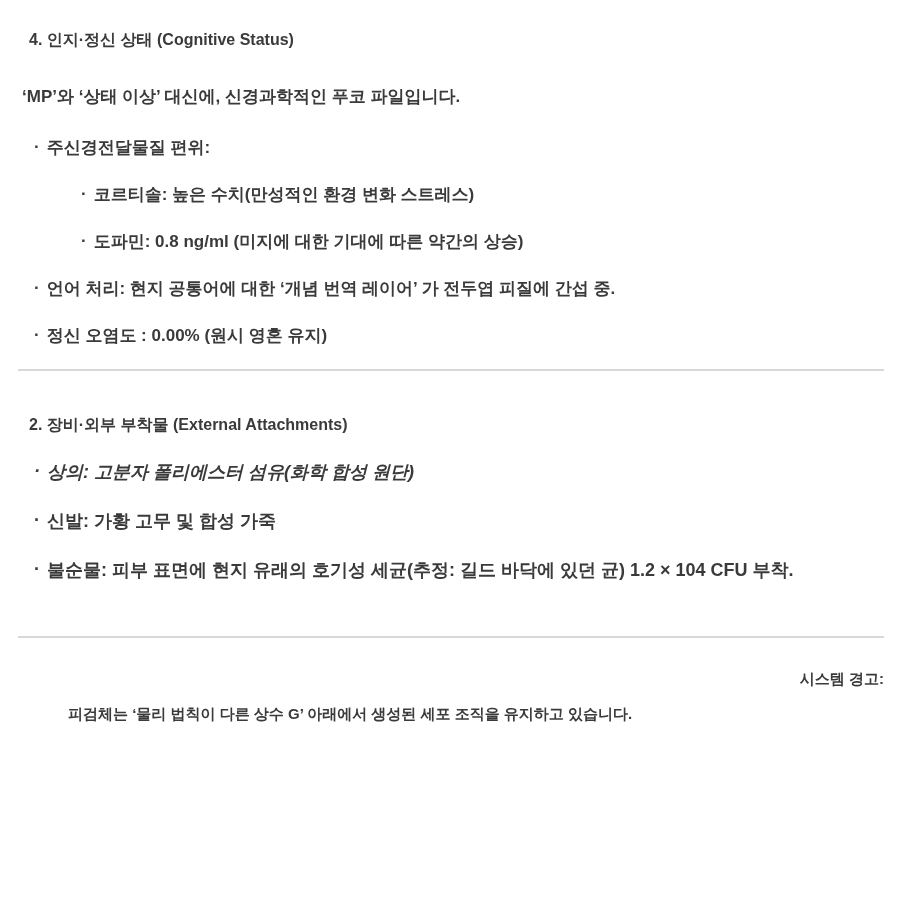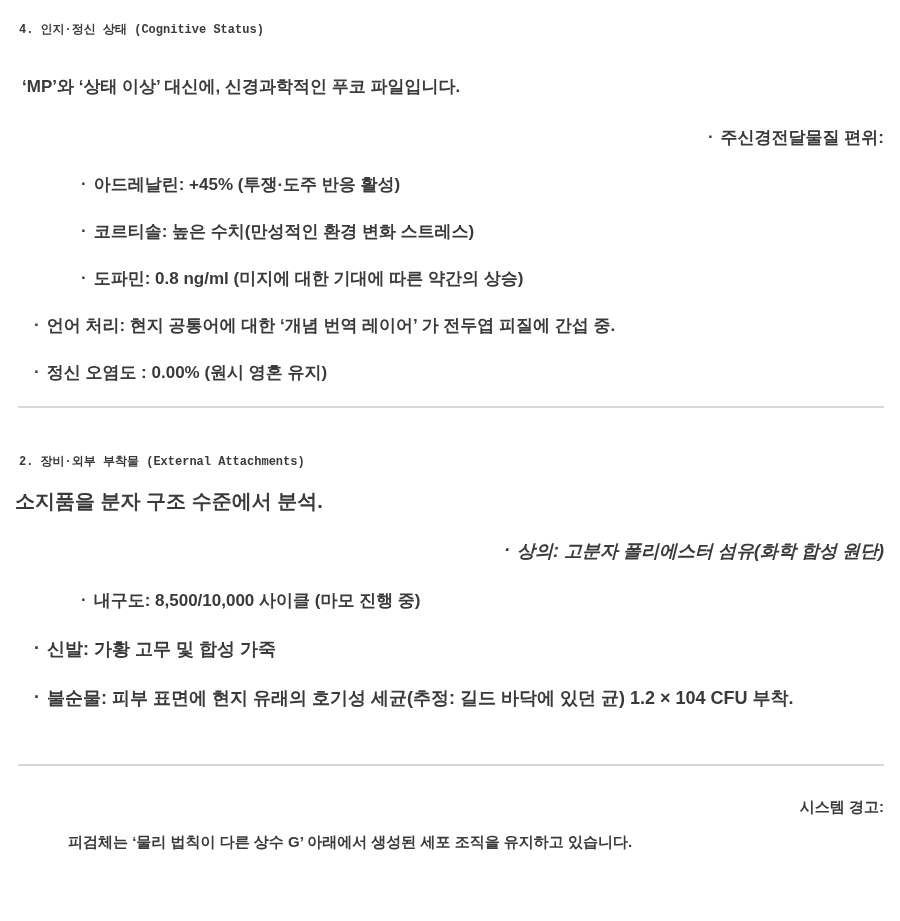--- a/index.html
+++ b/index.html
@@ -12,41 +12,40 @@
   }
   .doc {
     font-family: "Liberation Sans", "DejaVu Sans", sans-serif;
     font-weight: 700;
     color: #3a3a3a;
     padding: 14px 16px 0 13px;
     box-sizing: border-box;
     width: 900px;
   }
   .h {
-    font-size: 12px;
+    font-size: 16px;
     line-height: 20px;
-    margin: 6px;
+    margin: 16px;
     font-weight: 700;
-    font-family: Liberation Mono, monospace;
   }
   .s4-intro {
     font-size: 17px;
     line-height: 22px;
     margin: 36px 0 0 9px;
   }
   .s5-intro {
     font-size: 20px;
     line-height: 26px;
     margin: 16px 0 0 2px;
   }
   .li {
     line-height: 22px;
     font-size: 17px;
   }
-  .li.first { margin-top: 29px; text-align: right; }
+  .li.first { margin-top: 29px; }
   .li + .li { margin-top: 25px; }
   .l1 { padding-left: 21px; }
   .l2 { padding-left: 68px; }
   .s5 .li { font-size: 18px; line-height: 23px; }
   .s5 .li.first { margin-top: 26px; font-style: italic; }
   .s5 .li + .li { margin-top: 26px; }
   .s5 .li.l2 { font-size: 17px; }
   .b {
     display: inline-block;
     margin-right: 7px;
@@ -77,35 +76,32 @@
 </head>
 <body>
 
 <div class="doc">
 
   <section class="s4">
     <h2 class="h">4. 인지·정신 상태 (Cognitive Status)</h2>
     <p class="s4-intro">‘MP’와 ‘상태 이상’ 대신에, 신경과학적인 푸코 파일입니다.</p>
 
     <div class="li l1 first"><span class="b">·</span><span>주신경전달물질 편위:</span></div>
-    <div class="li l2"><span class="b">·</span><span>아드레날린: +45% (투쟁·도주 반응 활성)</span></div>
     <div class="li l2"><span class="b">·</span><span>코르티솔: 높은 수치(만성적인 환경 변화 스트레스)</span></div>
     <div class="li l2"><span class="b">·</span><span>도파민: 0.8 ng/ml (미지에 대한 기대에 따른 약간의 상승)</span></div>
     <div class="li l1"><span class="b">·</span><span>언어 처리: 현지 공통어에 대한 ‘개념 번역 레이어’ 가 전두엽 피질에 간섭 중.</span></div>
     <div class="li l1"><span class="b">·</span><span>정신 오염도 : 0.00% (원시 영혼 유지)</span></div>
   </section>
 
   <hr class="divider">
 
   <section class="s5">
     <h2 class="h h5">2. 장비·외부 부착물 (External Attachments)</h2>
-    <p class="s5-intro">소지품을 분자 구조 수준에서 분석.</p>
 
     <div class="li l1 first"><span class="b">·</span><span>상의: 고분자 폴리에스터 섬유(화학 합성 원단)</span></div>
-    <div class="li l2"><span class="b">·</span><span>내구도: 8,500/10,000 사이클 (마모 진행 중)</span></div>
     <div class="li l1"><span class="b">·</span><span>신발: 가황 고무 및 합성 가죽</span></div>
     <div class="li l1"><span class="b">·</span><span>불순물: 피부 표면에 현지 유래의 호기성 세균(추정: 길드 바닥에 있던 균) 1.2 × 104 CFU 부착.</span></div>
   </section>
 
   <hr class="divider d2">
 
   <section class="warn">
     <p class="w-title">시스템 경고:</p>
     <p class="w-line">피검체는 ‘물리 법칙이 다른 상수 G’ 아래에서 생성된 세포 조직을 유지하고 있습니다.</p>
   </section>

